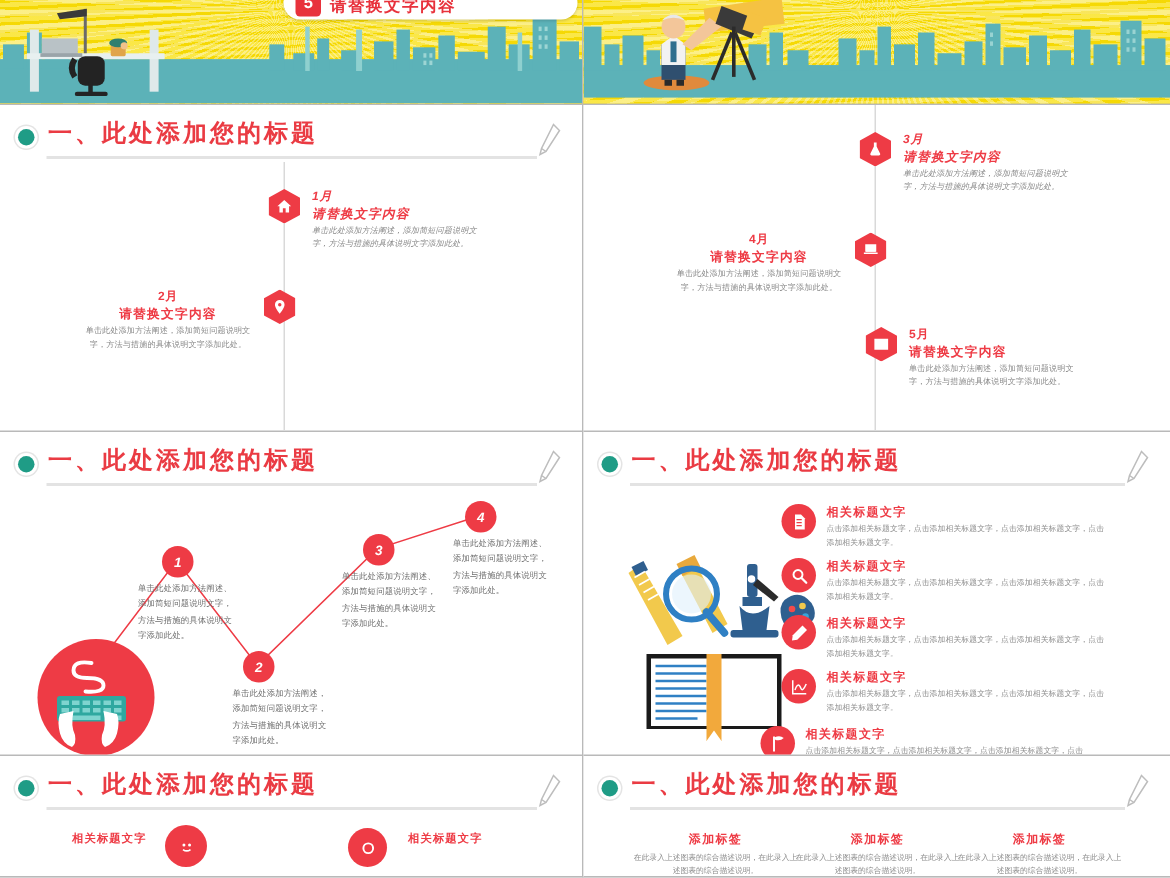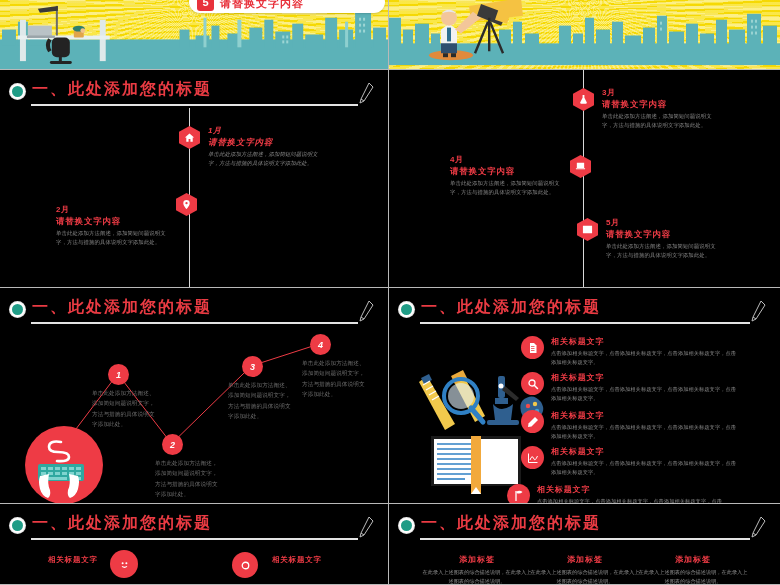--- a/index.html
+++ b/index.html
@@ -11,21 +11,21 @@
   }
   .sheet {
     width: 780px; height: 585px;
     display: grid;
     grid-template-columns: 389px 391px;
     grid-template-rows: 70px 218px 216px 81px;
     background: #c9c9c9;
     gap: 0;
   }
   .slide {
-    background: #000000;
+    background: #ffffff;
     position: relative;
     overflow: hidden;
     border-right: 1px solid #b9b9b9;
     border-bottom: 1px solid #b9b9b9;
   }
   .slide.nr { border-right: none; }
 
   
   .cover {
     background: #f7dd1e;
@@ -99,21 +99,21 @@
   .tl-item { position: absolute; display: flex; align-items: flex-start; }
   .hexbtn {
     width: 21px; height: 23px; flex: 0 0 auto;
     background: #ee3b45;
     clip-path: polygon(50% 0%, 100% 25%, 100% 75%, 50% 100%, 0% 75%, 0% 25%);
     display: flex; align-items: center; justify-content: center;
     color: #fff; font-size: 10px; position: relative; z-index: 2;
   }
   .hexbtn svg { width: 11px; height: 11px; fill: #fff; }
   .tl-txt { width: 112px; }
-  .tl-txt.r { text-align: left; }
+  .tl-txt.r { text-align: center; }
   .tl-month {
     color: #ee3b45; font-size: 8px; font-weight: bold; line-height: 1.2;
     letter-spacing: .5px;
   }
   .tl-head {
     color: #ee3b45; font-size: 8.5px; font-weight: bold; letter-spacing: .8px;
     margin-top: 1px; line-height: 1.3;
   }
   .tl-body {
     color: #8a8a8a; font-size: 5.4px; line-height: 1.75; margin-top: 2px;
@@ -322,39 +322,39 @@
             </svg>
         </span>
         <div class="tl-txt" style="margin-left:8px;font-style:italic;">
           <div class="tl-month">1月</div>
           <div class="tl-head">请替换文字内容</div>
           <div class="tl-body">单击此处添加方法阐述，添加简短问题说明文字，方法与措施的具体说明文字添加此处。</div>
         </div>
       </div>
 
       <div class="tl-item" style="left:56px; top:85px;">
-        <div class="tl-txt r" style="margin-right:8px;margin-top:12px;">
+        <div class="tl-txt r" style="margin-right:8px;">
           <div class="tl-month">2月</div>
           <div class="tl-head">请替换文字内容</div>
           <div class="tl-body">单击此处添加方法阐述，添加简短问题说明文字，方法与措施的具体说明文字添加此处。</div>
         </div>
         <span class="hexbtn">
           <svg viewBox="0 0 24 24">
               <path d="M12 2a7 7 0 0 0-7 7c0 5 7 13 7 13s7-8 7-13a7 7 0 0 0-7-7zm0 9.5A2.5 2.5 0 1 1 12 6.5a2.5 2.5 0 0 1 0 5z"></path>
             </svg>
         </span>
       </div>
     </div>
   </div>
 
   <div class="slide nr">
     <div class="body-area" style="top:0;">
       <div class="tl-line" style="left:194px;"></div>
 
-      <div class="tl-item" style="left:184px; top:18px;">
+      <div class="tl-item" style="left:184px; top:18px;font-style:italic;">
         <span class="hexbtn">
           <svg viewBox="0 0 24 24">
               <path d="M10 2h4v6l5 10a2 2 0 0 1-1.8 3H6.8A2 2 0 0 1 5 18l5-10z"></path>
             </svg>
         </span>
         <div class="tl-txt" style="margin-left:8px;">
           <div class="tl-month">3月</div>
           <div class="tl-head">请替换文字内容</div>
           <div class="tl-body">单击此处添加方法阐述，添加简短问题说明文字，方法与措施的具体说明文字添加此处。</div>
         </div>

